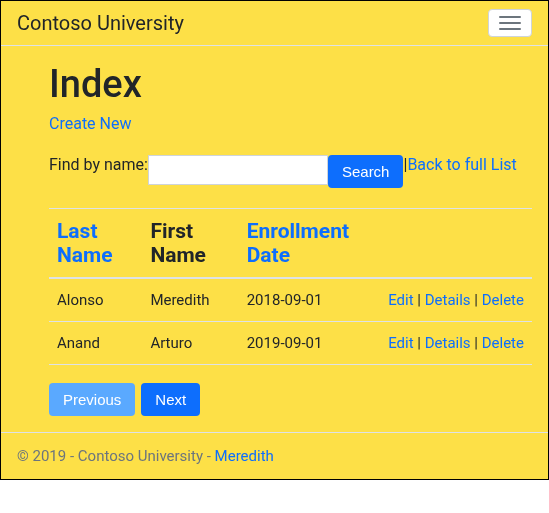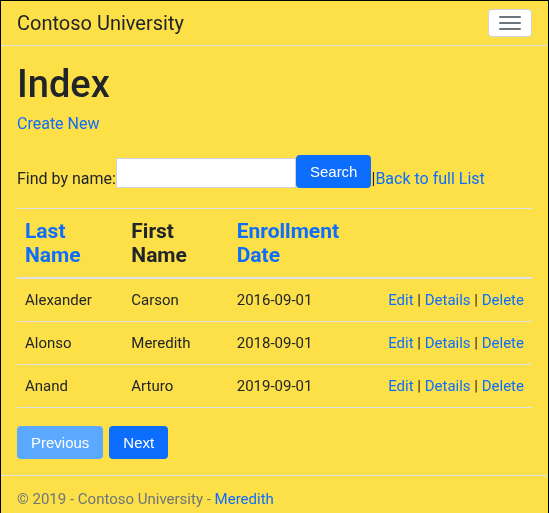--- a/index.html
+++ b/index.html
@@ -36,39 +36,40 @@
     }
     .nav-toggle span {
       display: block;
       width: 22px;
       height: 2px;
       background: #6c757d;
       border-radius: 1px;
     }
     .content {
       padding: 16px;
+      margin-left: 32px;
     }
     h1 {
       font-size: 38px;
       font-weight: 500;
       margin-bottom: 8px;
     }
     .link {
       color: #0d6efd;
       text-decoration: none;
       cursor: pointer;
     }
     .create-new {
       display: inline-block;
       margin-bottom: 22px;
       font-size: 16px;
     }
     .search-row {
       display: flex;
-      align-items: flex-end;
+      align-items: flex-start;
       margin-bottom: 20px;
       flex-wrap: wrap;
     }
     .search-label {
       font-size: 16px;
     }
     .search-input {
       border: 1px solid #ced4da;
       padding: 5px 8px;
       font-size: 15px;
@@ -151,32 +152,20 @@
       <thead>
         <tr>
           <th><a class="link">Last Name</a></th>
           <th>First Name</th>
           <th><a class="link">Enrollment Date</a></th>
           <th></th>
         </tr>
       </thead>
       <tbody>
         <tr>
-          <td>Alexander</td>
-          <td>Carson</td>
-          <td>2016-09-01</td>
-          <td class="actions">
-            <a class="link">Edit</a>
-            <span class="pipe"> | </span>
-            <a class="link">Details</a>
-            <span class="pipe"> | </span>
-            <a class="link">Delete</a>
-          </td>
-        </tr>
-        <tr>
           <td>Alonso</td>
           <td>Meredith</td>
           <td>2018-09-01</td>
           <td class="actions">
             <a class="link">Edit</a>
             <span class="pipe"> | </span>
             <a class="link">Details</a>
             <span class="pipe"> | </span>
             <a class="link">Delete</a>
           </td>

